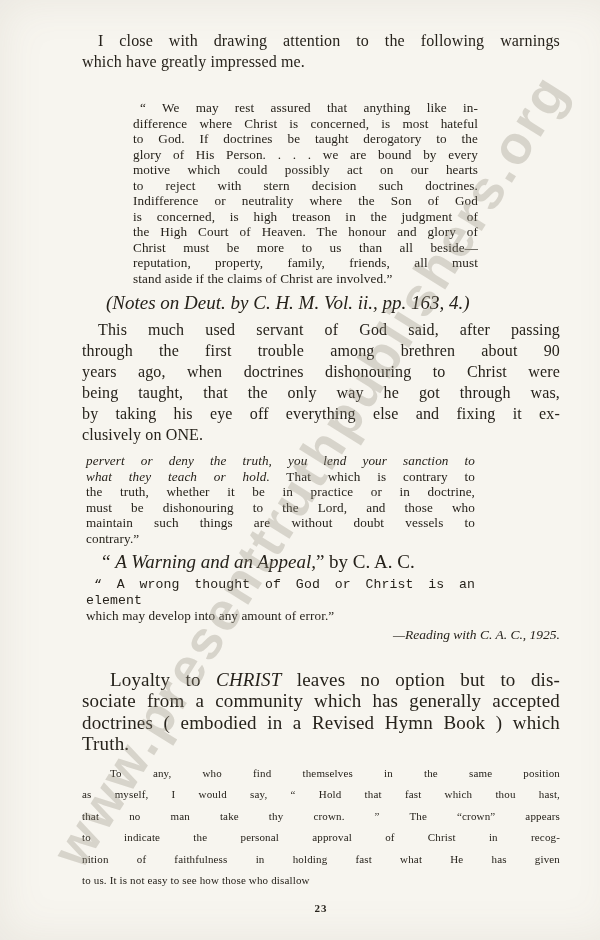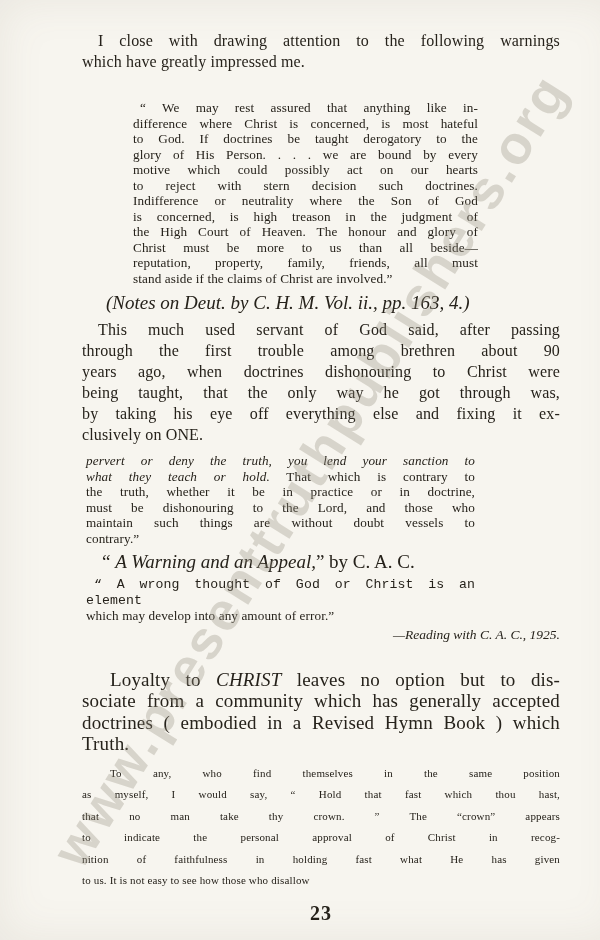--- a/index.html
+++ b/index.html
@@ -52,21 +52,21 @@
   .cite2 { margin-left: 20px; margin-bottom: 7px; }
 
   
   .attr { font-size: 13.5px; line-height: 17px; margin: 0; }
   .attr .line, .attr .line.last { text-align: right; text-align-last: right; }
 
   .pageno {
     position: relative; z-index: 1;
     text-align: center;
     margin-top: 10px;
-    font-size: 20px;
+    font-size: 11px;
     font-weight: bold;
     letter-spacing: 1px;
   }
 
   
   .watermark {
     position: absolute;
     z-index: 2;
     left: 50%;
     top: 50%;

